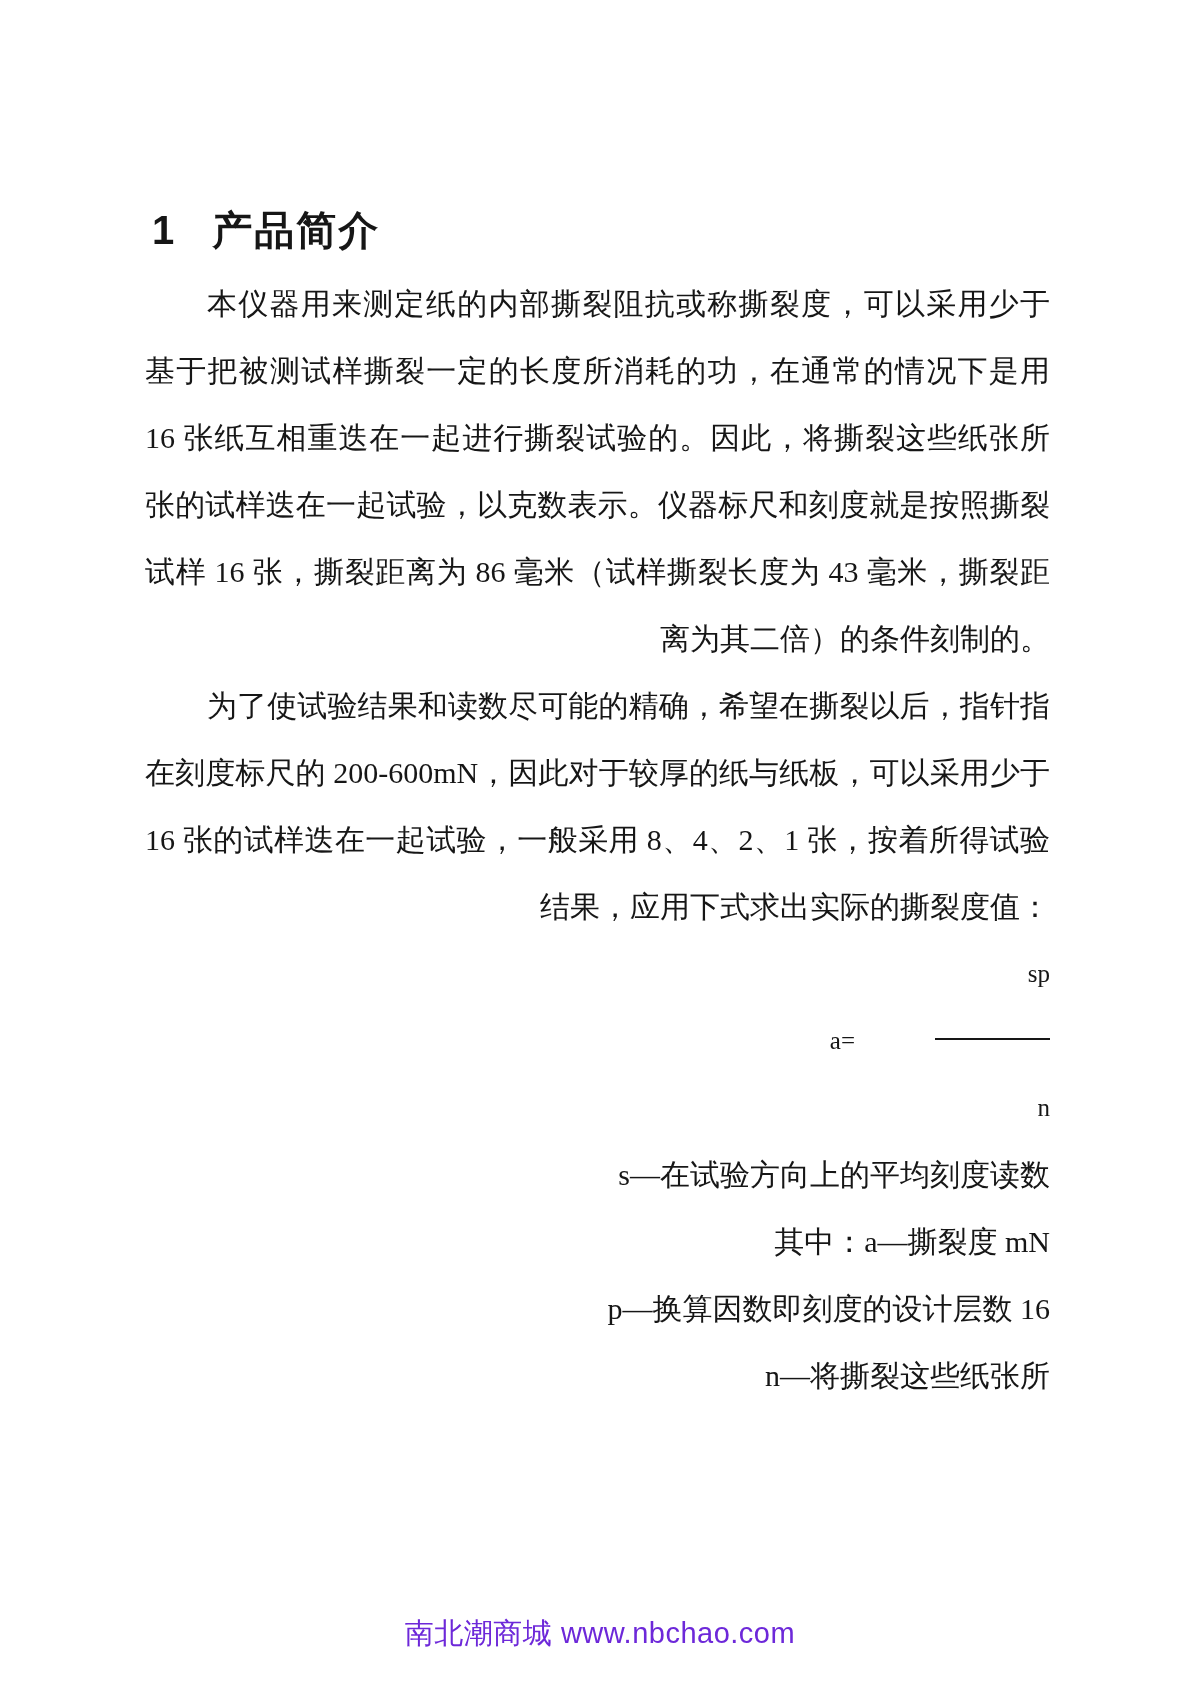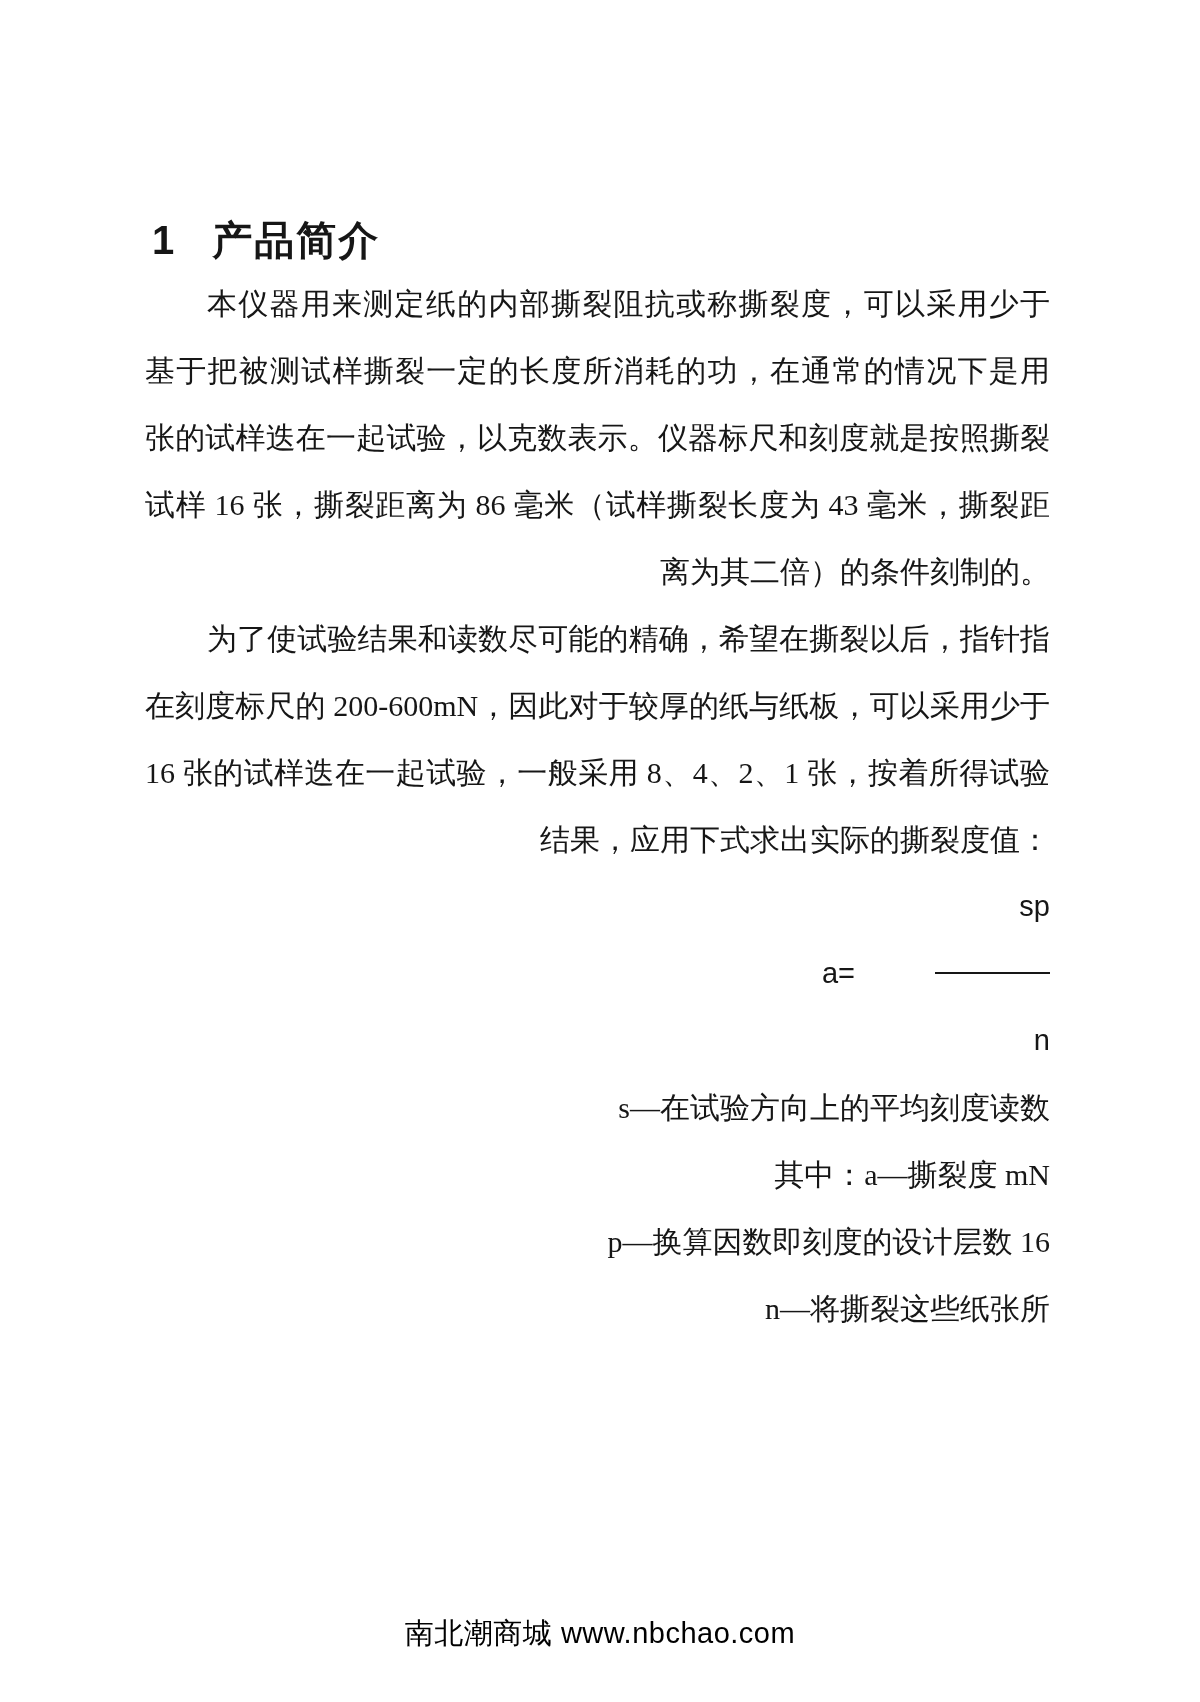--- a/index.html
+++ b/index.html
@@ -10,21 +10,21 @@
     height: 1702px;
     background: #ffffff;
     margin: 0 auto;
     overflow: hidden;
     color: #161616;
     font-family: "Liberation Serif", "DejaVu Serif", serif;
   }
   .heading {
     position: absolute;
     left: 152px;
-    top: 216px;
+    top: 206px;
     font-size: 40px;
     line-height: 48px;
     font-weight: 700;
     font-family: "Liberation Sans", "DejaVu Sans", sans-serif;
     white-space: nowrap;
   }
   .heading .num { font-weight: 600; }
   .heading .title { margin-left: 38px; letter-spacing: 2px; }
   .content {
     position: absolute;
@@ -32,22 +32,22 @@
     top: 270px;
     width: 905px;
     font-size: 30px;
     line-height: 67px;
   }
   .line { height: 67px; overflow: hidden; }
   .jl { text-align: justify; text-align-last: justify; }
   .ll { text-align: right; }
   .ind { text-indent: 62px; }
   .formula {
-    font-family: Liberation Sans, sans-serif;
-    font-size: 29px;
+    font-family: Liberation Serif, serif;
+    font-size: 25px;
   }
   .f-top, .f-bottom { padding-left: 173px; }
   .f-mid { white-space: nowrap; }
   .f-lhs { padding-left: 57px; }
   .frac-bar {
     display: inline-block;
     width: 115px;
     height: 0;
     border-top: 2px solid #161616;
     margin-left: 80px;
@@ -55,39 +55,40 @@
   }
   .footer {
     position: absolute;
     left: 0;
     right: 0;
     top: 1612px;
     height: 42px;
     line-height: 42px;
     text-align: center;
     font-size: 29px;
-    color: #000000;
+    color: #6d28d9;
     font-weight: 300;
     letter-spacing: 0.5px;
     font-family: "Liberation Sans", "DejaVu Sans", sans-serif;
   }
 </style>
 </head>
 <body>
 
 <div class="page">
 
   <div class="heading">
     <span class="num">1</span><span class="title">产品简介</span>
   </div>
 
   <div class="content">
 
     <div class="line jl ind">本仪器用来测定纸的内部撕裂阻抗或称撕裂度，可以采用少于</div>
     <div class="line jl">基于把被测试样撕裂一定的长度所消耗的功，在通常的情况下是用</div>
+    <div class="line jl">16 张纸互相重迭在一起进行撕裂试验的。因此，将撕裂这些纸张所</div>
     <div class="line jl">张的试样迭在一起试验，以克数表示。仪器标尺和刻度就是按照撕裂</div>
     <div class="line jl">试样 16 张，撕裂距离为 86 毫米（试样撕裂长度为 43 毫米，撕裂距</div>
     <div class="line ll">离为其二倍）的条件刻制的。</div>
 
     <div class="line jl ind">为了使试验结果和读数尽可能的精确，希望在撕裂以后，指针指</div>
     <div class="line jl">在刻度标尺的 200-600mN，因此对于较厚的纸与纸板，可以采用少于</div>
     <div class="line jl">16 张的试样迭在一起试验，一般采用 8、4、2、1 张，按着所得试验</div>
     <div class="line ll">结果，应用下式求出实际的撕裂度值：</div>
 
     <div class="line ll formula f-top">sp</div>

